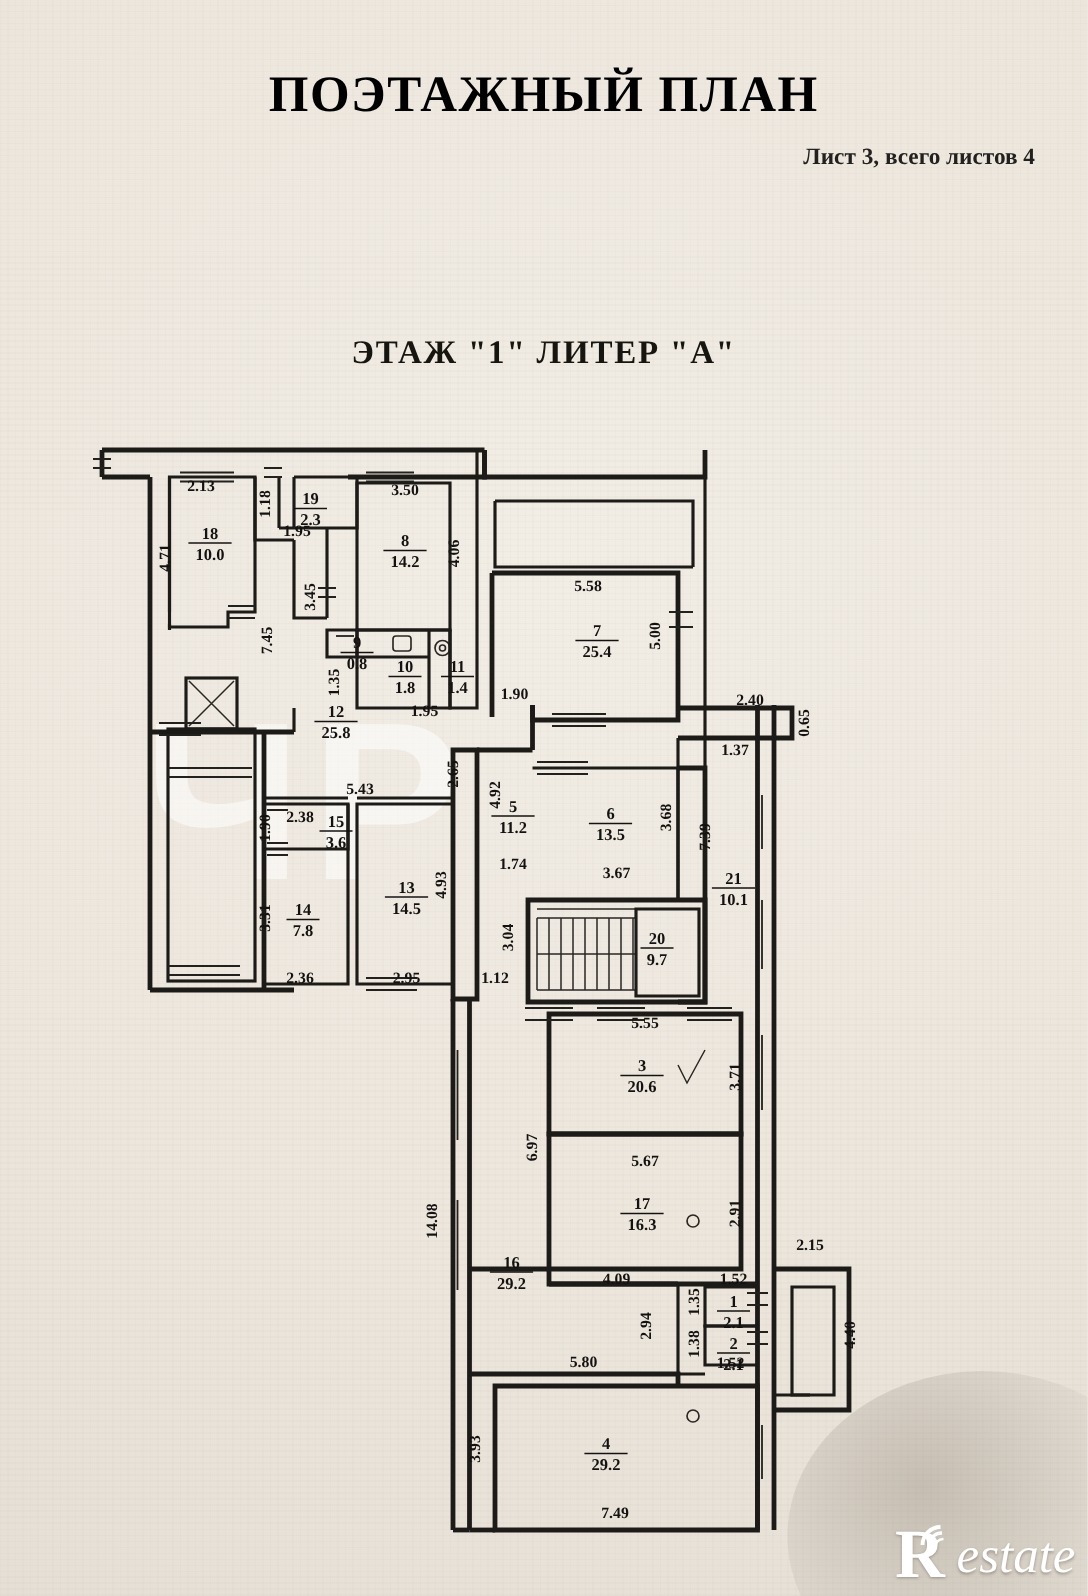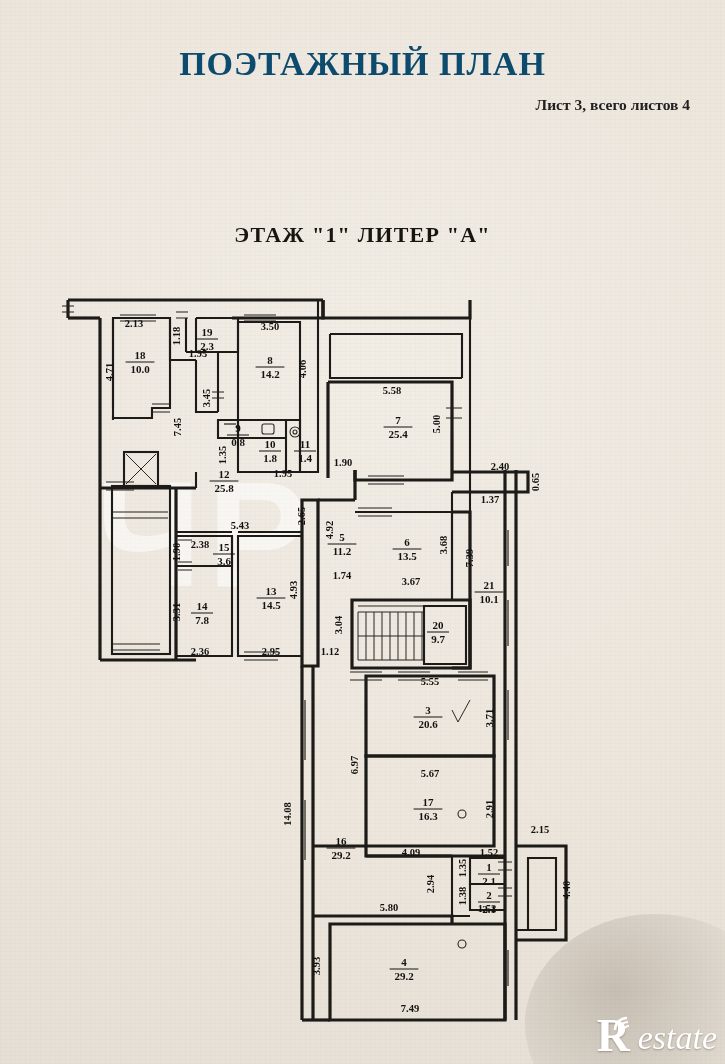--- a/index.html
+++ b/index.html
@@ -44,21 +44,21 @@
 
   
   #title {
     position: absolute;
     top: 22px;
     left: 0;
     width: 725px;
     text-align: center;
     font-size: 34px;
     letter-spacing: 1px;
-    color: #0c4a6e;
+    color: #000000;
     font-family: "Liberation Serif", serif;
   }
   #sheet-line {
     position: absolute;
     top: 96px;
     left: 0;
     width: 690px;
     text-align: right;
     font-size: 15.5px;
     font-weight: bold;

